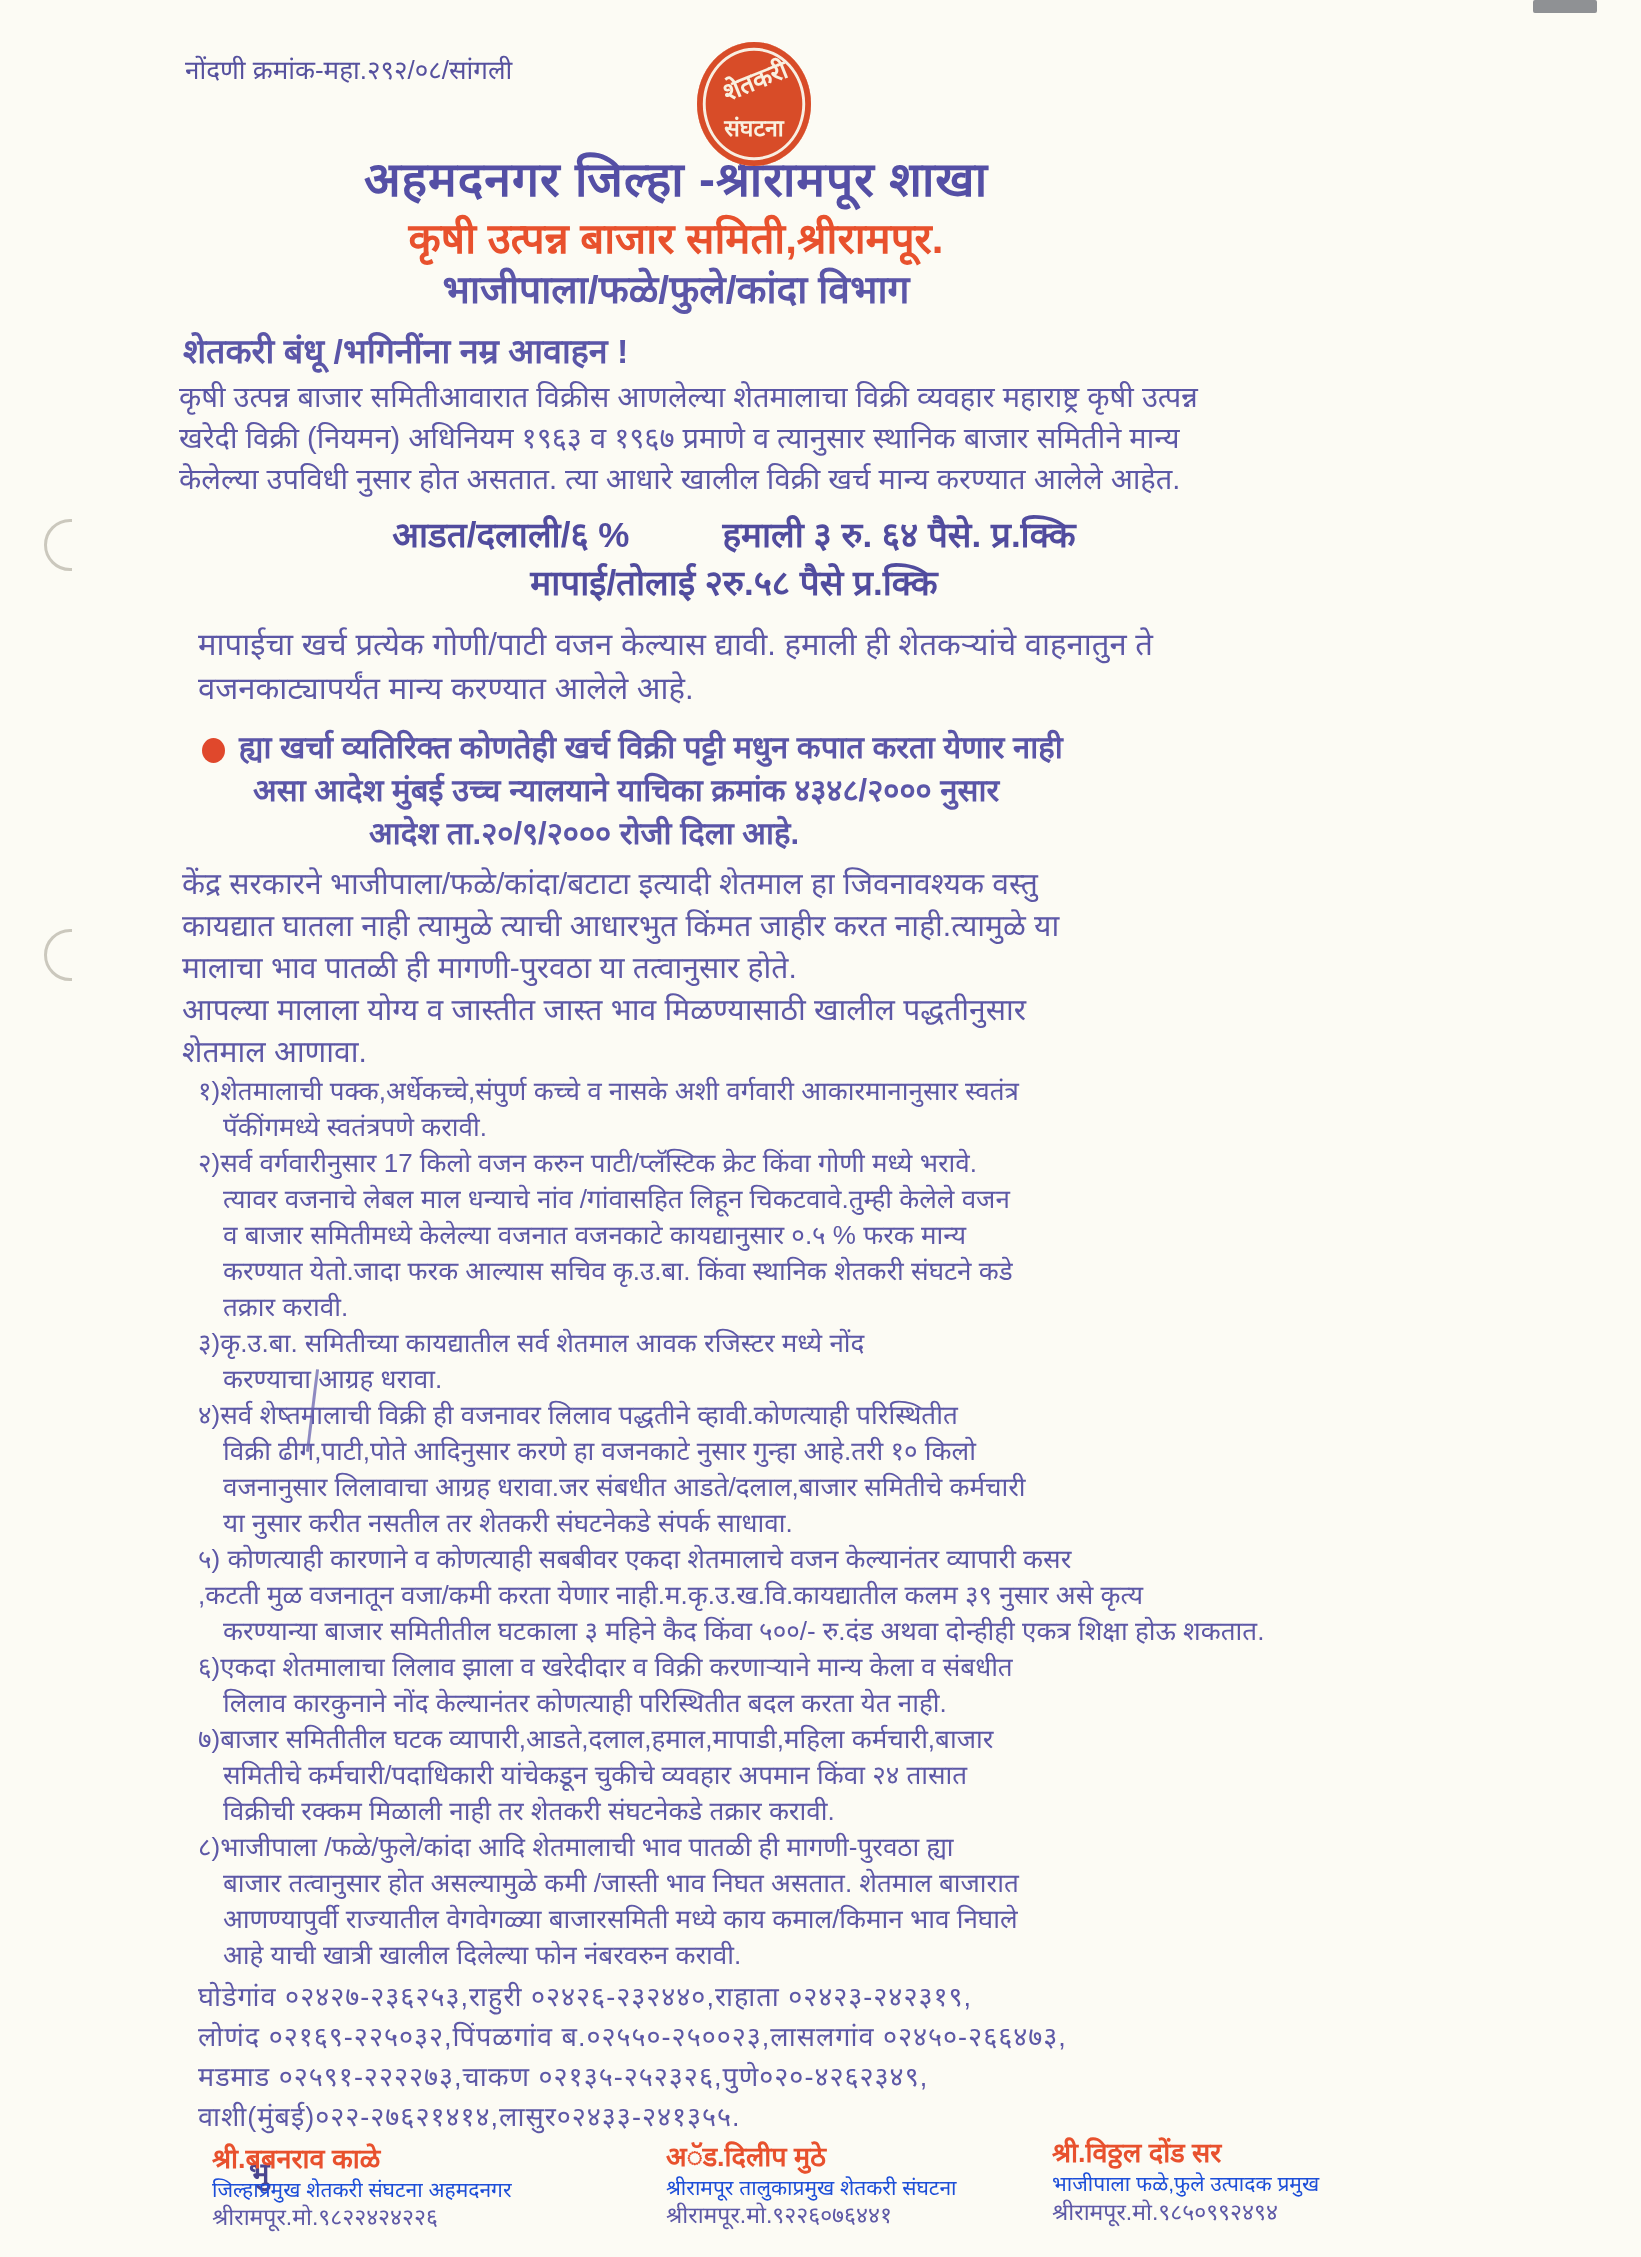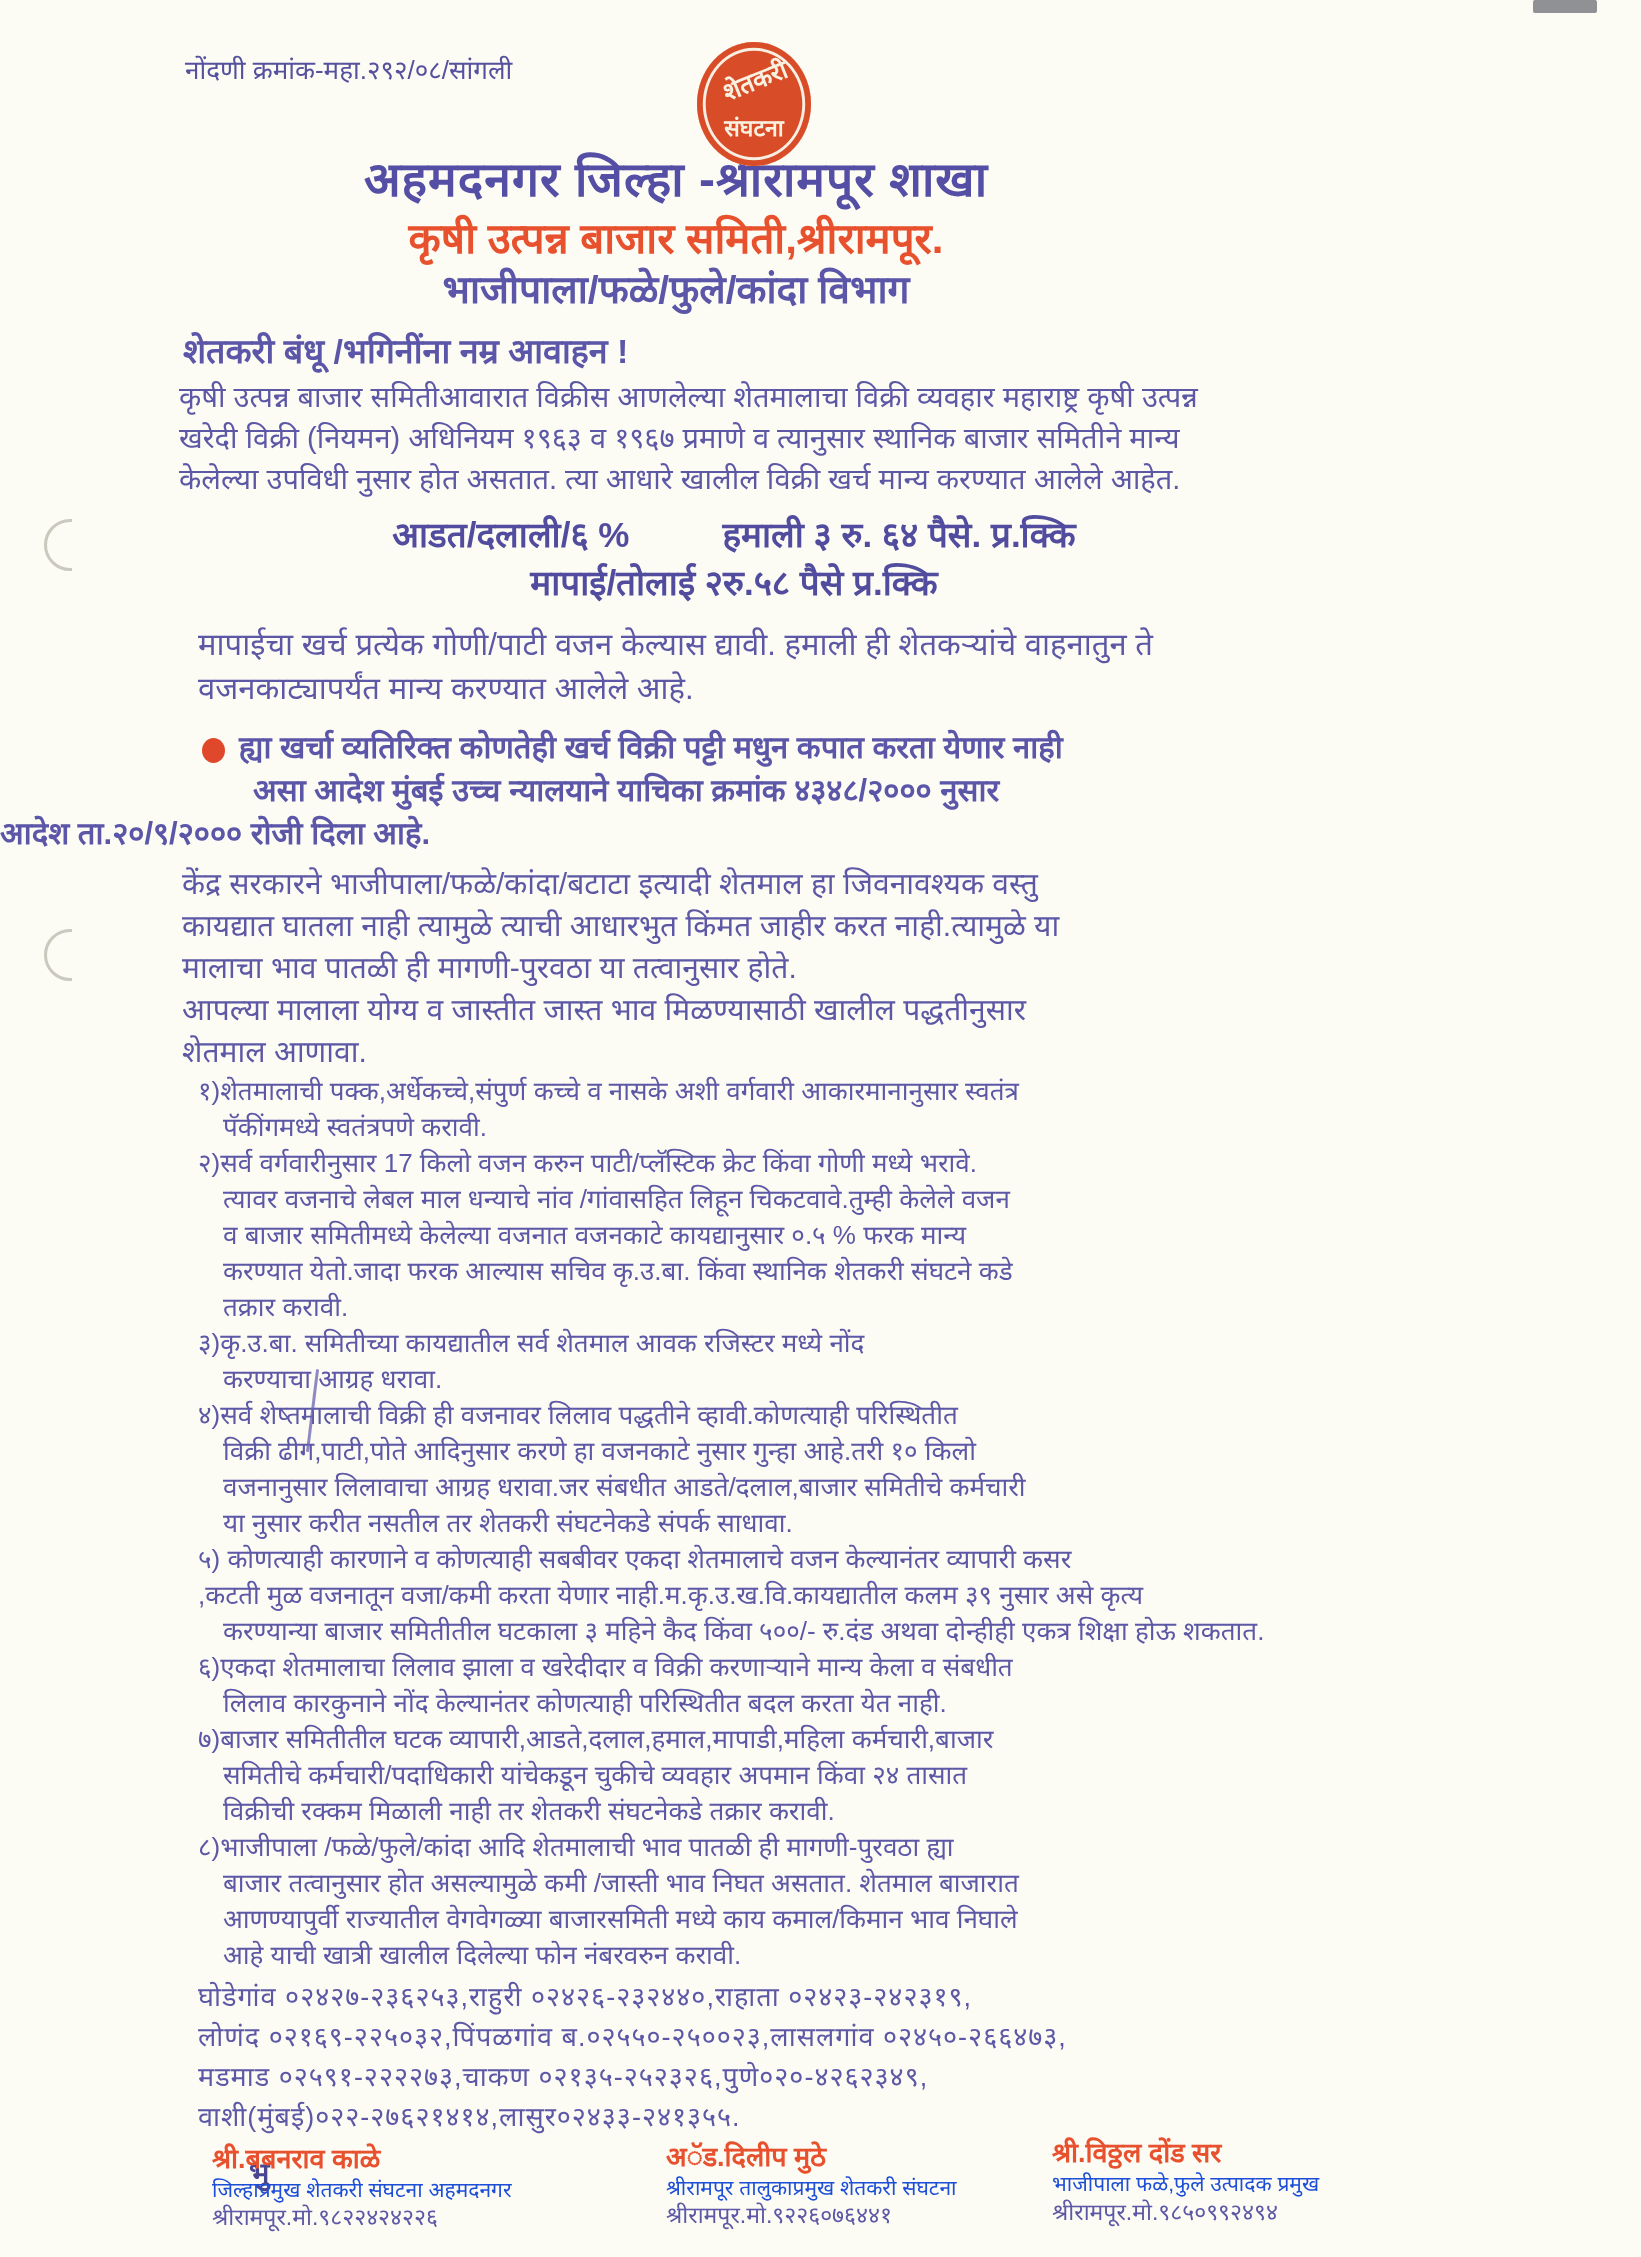--- a/index.html
+++ b/index.html
@@ -42,21 +42,21 @@
   .rates .row2{margin-top:5.8px;}
   .rates .gap{display:inline-block;width:93px;}
 
   .mapai{margin:19.3px 116px 0 198px;font-size:31px;line-height:44px;}
 
   .notice{margin-top:15.4px;font-size:31px;font-weight:bold;color:#5b56a8;}
   .notice .row{line-height:43px;}
   .notice .r1{margin-left:239px;position:relative;}
   .notice .r1 .bullet{position:absolute;left:-37px;top:11.6px;width:23px;height:25px;background:#e0482c;border-radius:50%;}
   .notice .r2{margin-left:253px;}
-  .notice .r3{}
+  .notice .r3{margin-left:369px;}
 
   .kendra{margin:7.7px 106px 0 182px;font-size:30px;line-height:42px;}
 
   .list{margin:0 58px 0 198px;font-size:26px;line-height:36px;}
   .list .ind{margin-left:25px;}
 
   .phones{margin-left:198px;margin-top:3.9px;font-size:27px;line-height:40px;letter-spacing:1px;}
 
   .footer{position:relative;margin-top:1.9px;height:114px;font-size:22px;}
   .fcol{position:absolute;text-align:left;}

